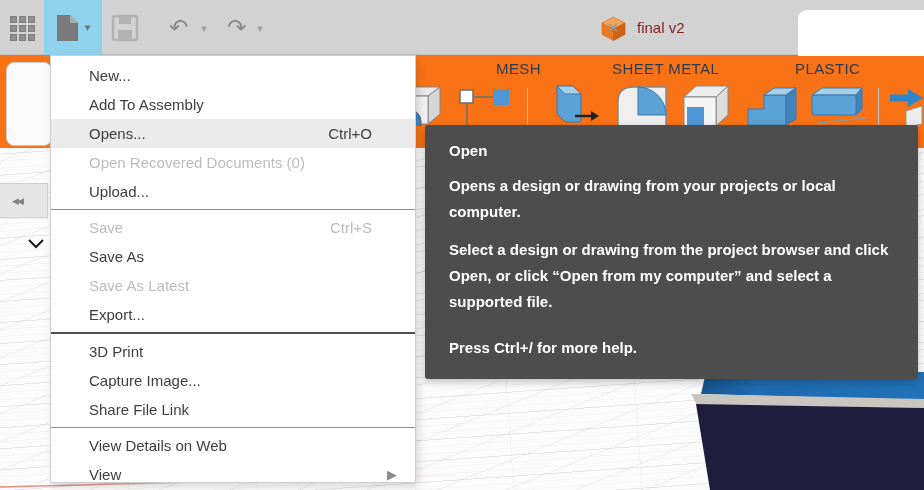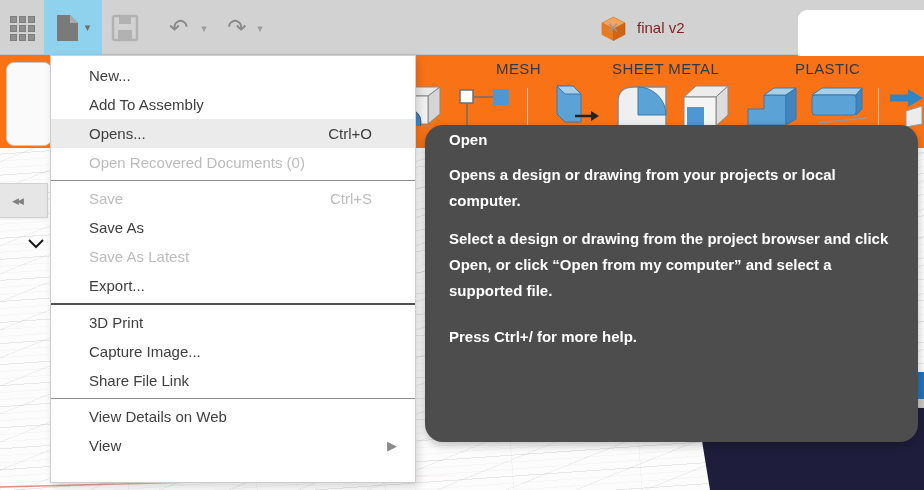--- a/index.html
+++ b/index.html
@@ -60,22 +60,22 @@
                box-shadow:3px 4px 8px rgba(0,0,0,.14); z-index:40; padding-top:5px; }
   .mi { position:relative; height:29px; line-height:29px; font-size:15px; color:#3e3e3e; padding-left:38px; padding-right:54px; white-space:nowrap; }
   .mi.disabled { color:#bcbcbc; }
   .mi.highlighted { background:#ebebeb; }
   .mi .shortcut { position:absolute; right:43px; top:0; }
   .mi .submenu-arrow { position:absolute; right:18px; top:0; font-family:"DejaVu Sans",sans-serif; font-size:13px; color:#8a8a8a; }
   .menu-sep { height:1px; background:#8e8e8e; margin:3px 0; }
   .menu-sep.thick { height:2px; background:#4f4f4f; }
 
   
-  #tooltip { position:absolute; left:425px; top:125px; width:493px; height:317px; background:#4d4d4d; border-radius:18px; z-index:30;
-             color:#ffffff; font-weight:bold; font-size:15px; line-height:26px; padding:2px 24px 0 24px; box-shadow:0 3px 8px rgba(0,0,0,.25); }
+  #tooltip { position:absolute; left:425px; top:125px; width:493px; height:254px; background:#4d4d4d; border-radius:3px; z-index:30;
+             color:#ffffff; font-weight:bold; font-size:15px; line-height:26px; padding:13px 24px 0 24px; box-shadow:0 3px 8px rgba(0,0,0,.25); }
   #tooltip .tt-title { margin-bottom:9px; }
   #tooltip .tt-p1 { margin-bottom:12px; }
   #tooltip .tt-p2 { margin-bottom:20px; }
 </style>
 </head>
 <body>
 
 <div id="stage">
 
   <div id="viewport"></div>
@@ -239,20 +239,21 @@
   </div>
 
   <div id="file-menu">
     <div class="mi"><span>New...</span></div>
     <div class="mi"><span>Add To Assembly</span></div>
     <div class="mi highlighted">
       <span>Opens...</span>
       <span class="shortcut">Ctrl+O</span>
     </div>
     <div class="mi disabled"><span>Open Recovered Documents (0)</span></div>
+    <div class="mi"><span>Upload...</span></div>
     <div class="menu-sep"></div>
     <div class="mi disabled">
       <span>Save</span>
       <span class="shortcut">Ctrl+S</span>
     </div>
     <div class="mi"><span>Save As</span></div>
     <div class="mi disabled"><span>Save As Latest</span></div>
     <div class="mi"><span>Export...</span></div>
     <div class="menu-sep thick"></div>
     <div class="mi"><span>3D Print</span></div>

